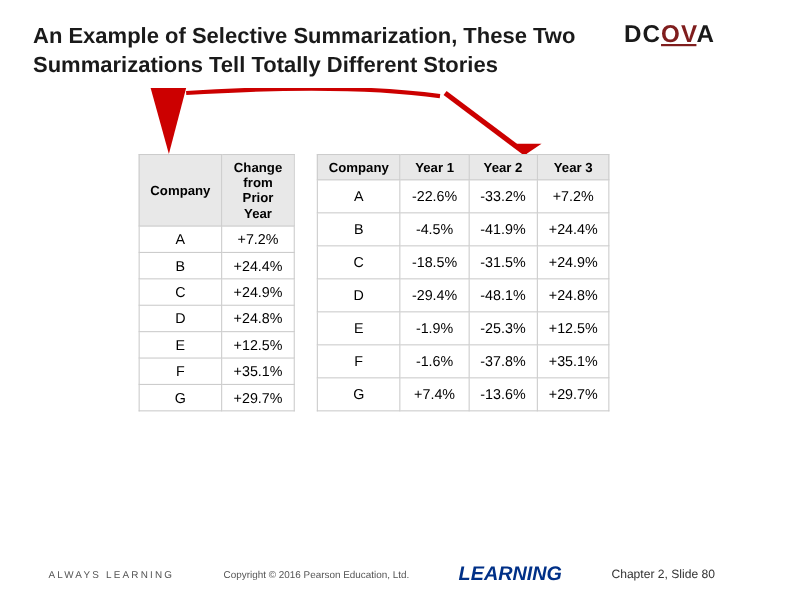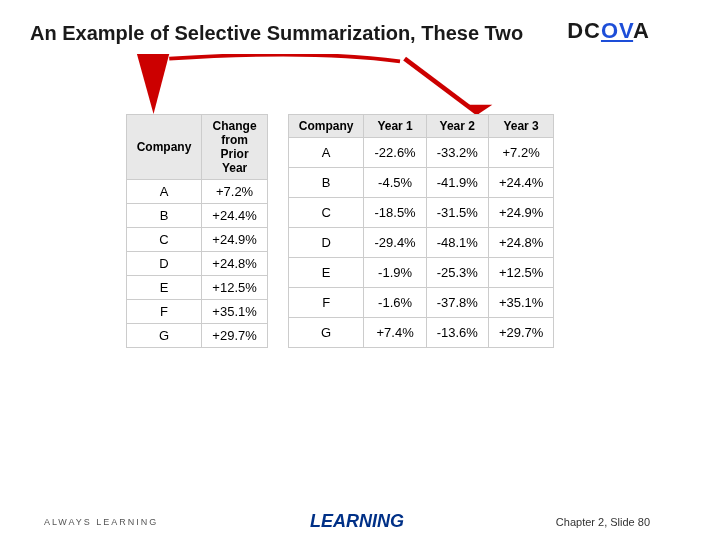--- a/index.html
+++ b/index.html
@@ -33,21 +33,21 @@
       top: 18px;
       right: 30px;
       font-size: 22px;
       font-weight: bold;
       color: #1a1a1a;
       letter-spacing: 1px;
     }
 
     .dcova span.underline {
       text-decoration: underline;
-      color: #1d4ed8;
+      color: #7f1d1d;
     }
 
     
     .arrows-area {
       position: relative;
       height: 60px;
       margin-bottom: 0;
     }
 
     
@@ -125,20 +125,21 @@
       color: #333;
     }
   </style>
 </head>
 <body>
 
 <div class="slide">
 
   <div class="title">
     <span>An Example of Selective Summarization, These Two</span><br>
+    <span>Summarizations Tell Totally Different Stories</span>
   </div>
 
   <div class="dcova">
     <span>DC</span><span class="underline">OV</span><span>A</span>
   </div>
 
   <div class="arrows-area">
     <svg class="arrows-svg" viewBox="0 0 660 65">
 
       <polygon points="145,0 110,0 128,65" fill="#cc0000"></polygon>
@@ -243,17 +244,18 @@
             <td>-13.6%</td>
             <td>+29.7%</td>
           </tr>
         </tbody>
     </table>
 
   </div>
 
   <div class="footer">
     <span class="always-learning">ALWAYS LEARNING</span>
+    <span class="copyright">Copyright © 2016 Pearson Education, Ltd.</span>
     <span class="pearson-logo">LEARNING</span>
     <span class="chapter-info">Chapter 2, Slide 80</span>
   </div>
 
 </div>
 
 </body></html>

